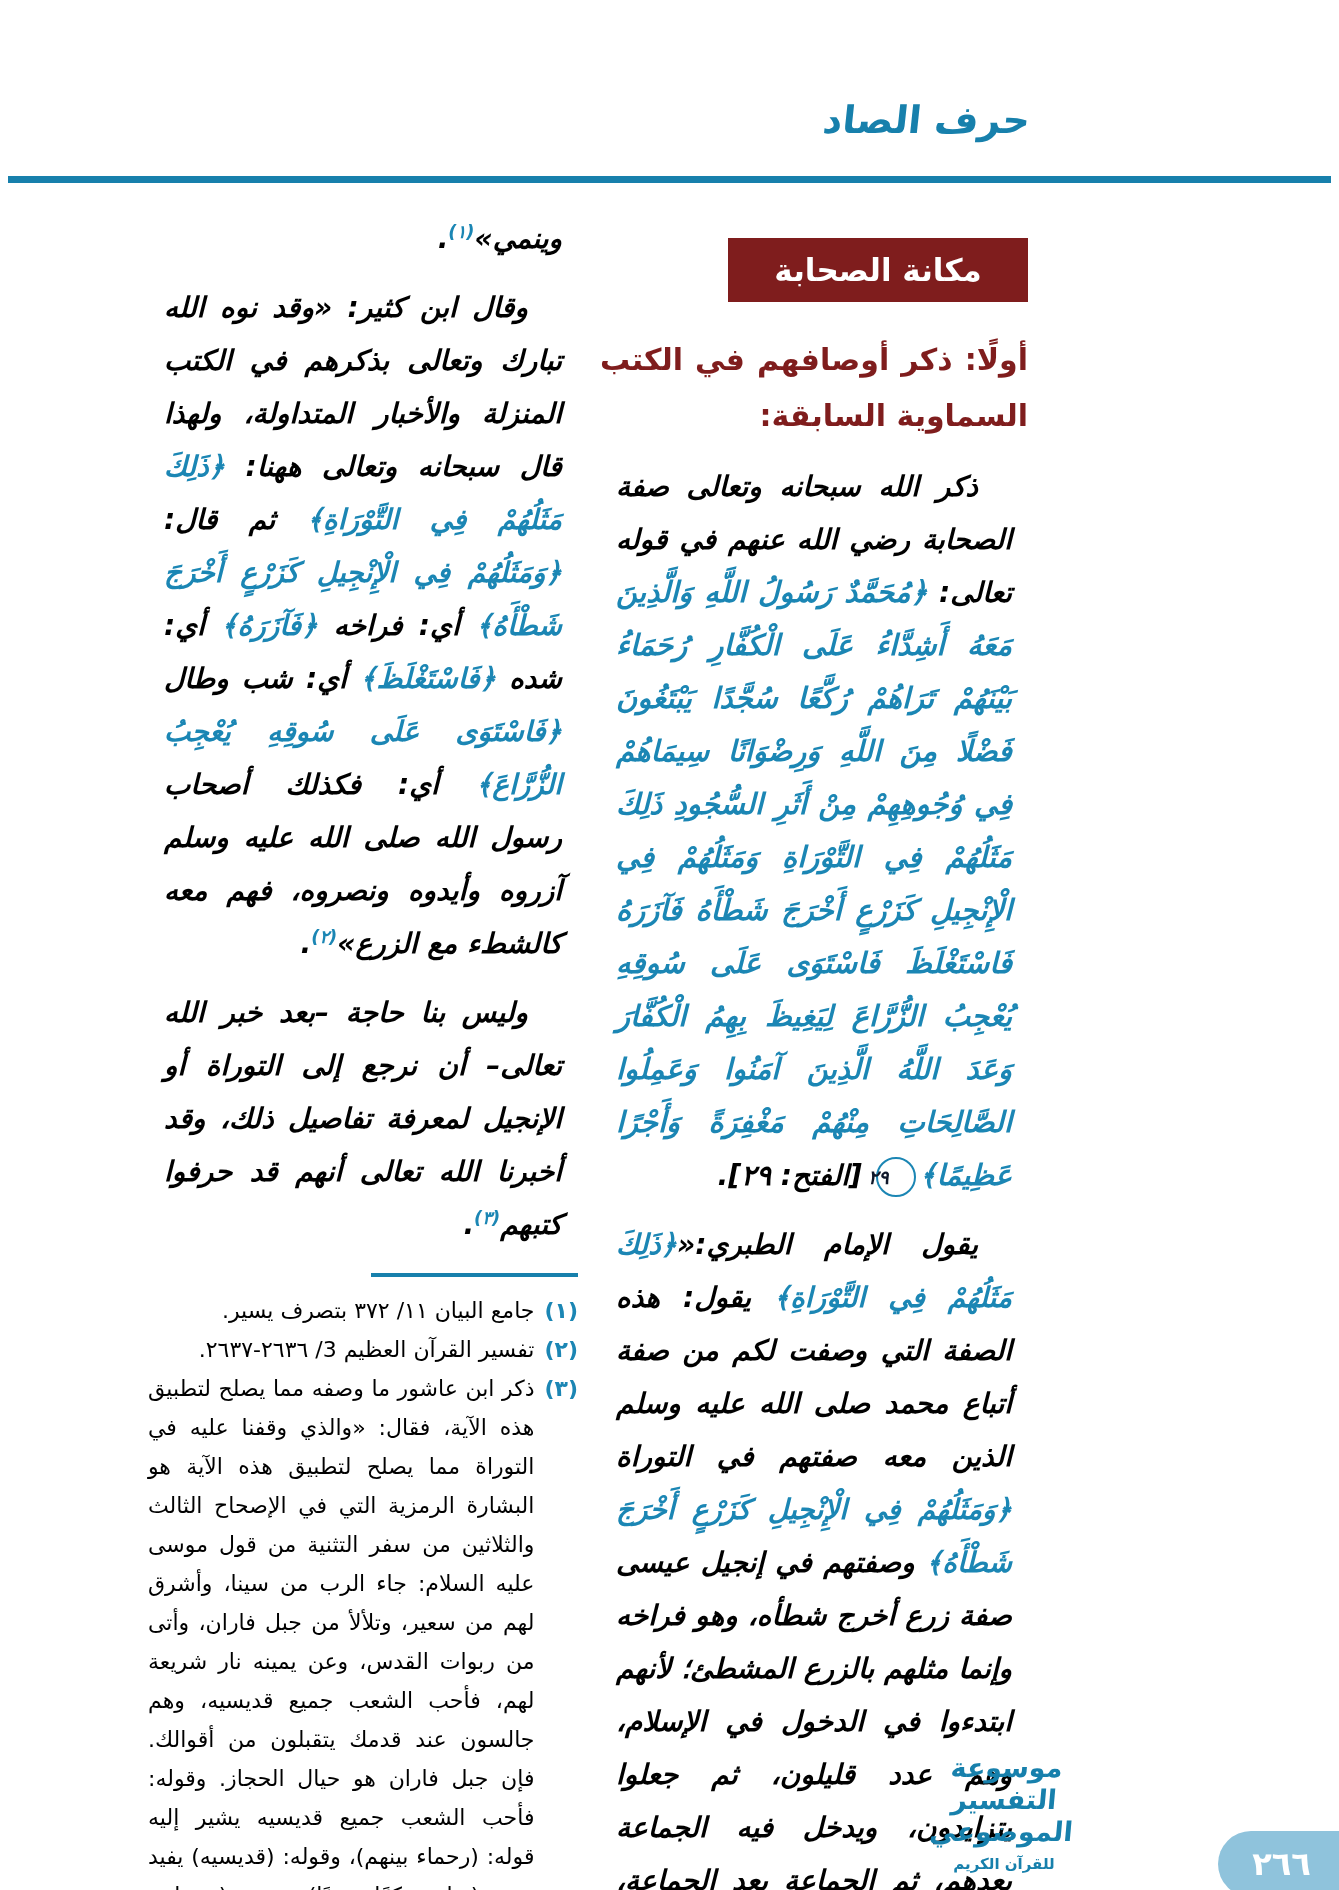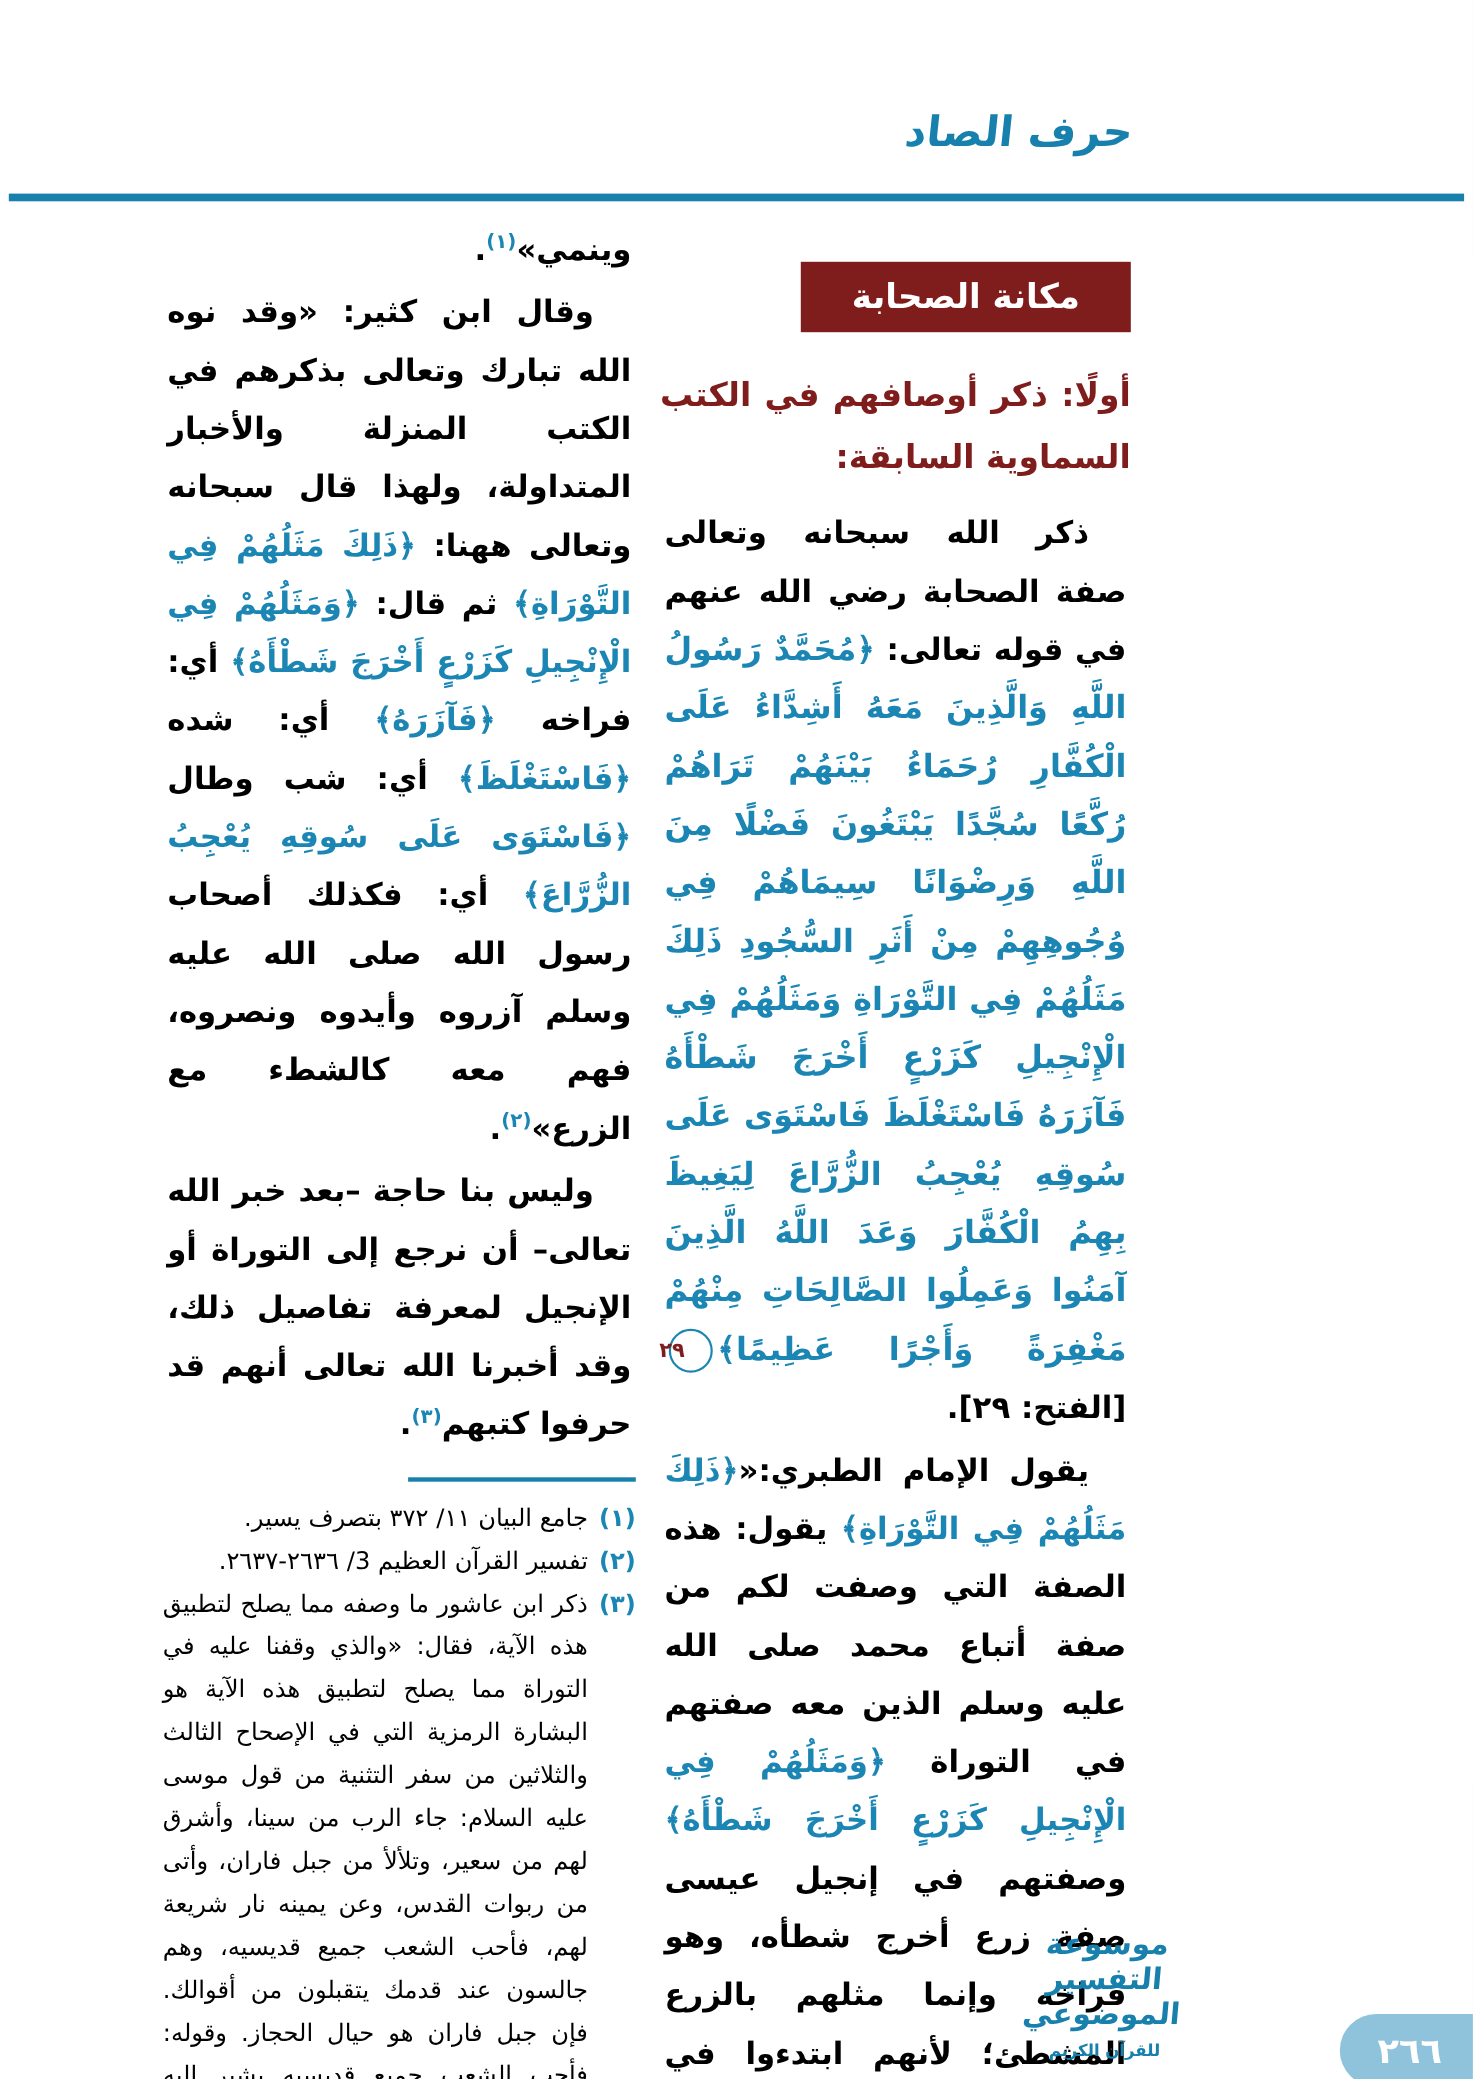--- a/index.html
+++ b/index.html
@@ -21,21 +21,21 @@
   }
   .header-rule{
     position:absolute;top:176px;left:8px;right:8px;height:7px;
     background:#1780AC;
   }
   
   .col{position:absolute;top:196px;font-size:28px;line-height:53px;color:#000;}
   .col-right{right:311px;width:428px;}
   .col-left{right:761px;width:430px;}
   p.body{
-    margin:4px;text-align:justify;font-weight:bold;
+    margin:16px;text-align:justify;font-weight:bold;font-style:italic;
   }
   p.body.indent{text-indent:34px;}
   .quran{color:#1B86B4;font-weight:bold;}
   .quran-big{color:#1B86B4;font-weight:bold;font-size:29px;}
   .fn-ref{color:#1B86B4;font-size:18px;vertical-align:super;font-weight:bold;line-height:0;}
   
   .section-box{
     margin:42px 0 30px auto;
     width:300px;height:64px;
     background:#7f1d1d;color:#ffffff;
@@ -43,21 +43,21 @@
     font-size:31px;font-weight:bold;
   }
   .sub-heading{
     margin:0 0 14px 0;
     color:#7f1d1d;font-size:30px;font-weight:bold;
     line-height:56px;text-align:justify;
   }
   .verse-medallion{
     display:inline-flex;align-items:center;justify-content:center;
     width:36px;height:36px;border:2px solid #1B86B4;border-radius:50%;
-    color:#7f1d1d;font-size:19px;font-weight:bold;vertical-align:middle;
+    color:#0f172a;font-size:19px;font-weight:bold;vertical-align:middle;
     margin:0 4px;
   }
   
   .fn-rule{
     width:207px;height:4px;background:#1780AC;
     margin:22px 0 14px auto;
   }
   .footnotes{font-size:22px;line-height:39px;font-weight:normal;}
   .footnote{display:flex;gap:10px;margin:0;}
   .footnote .num{color:#1B86B4;white-space:nowrap;font-weight:bold;}

